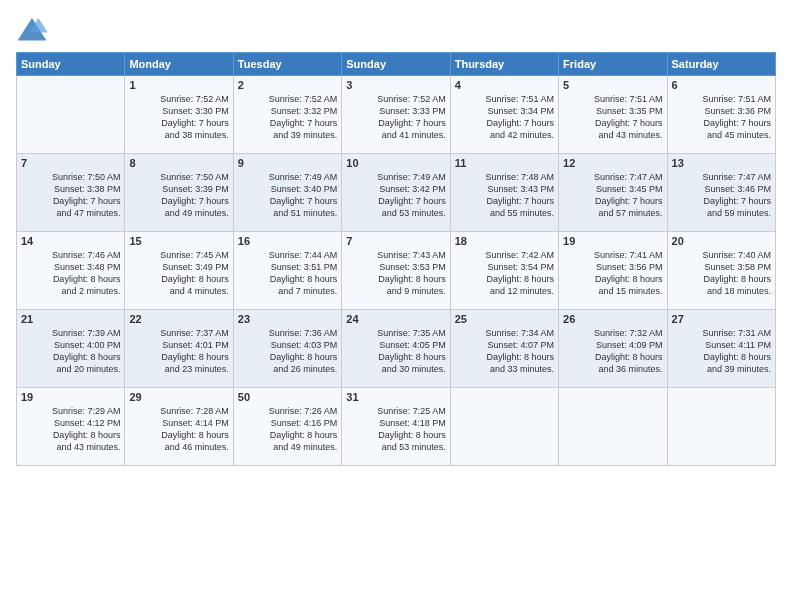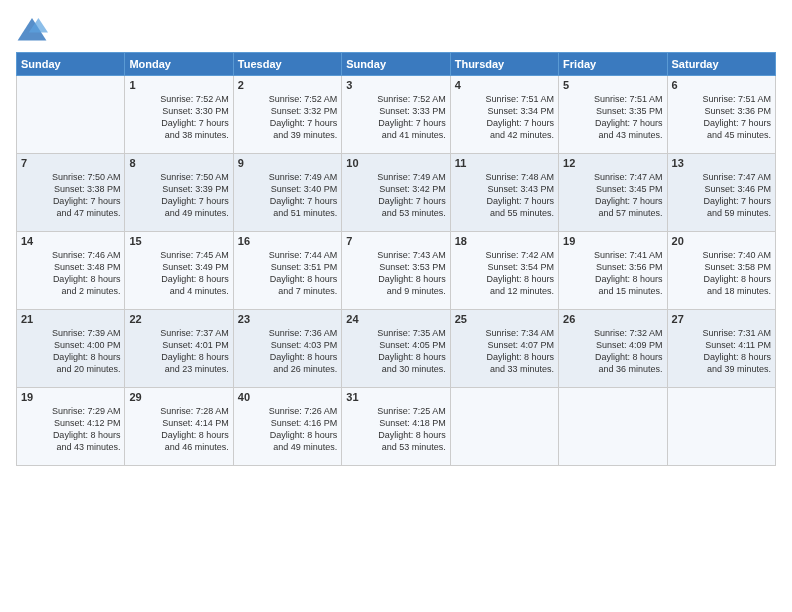--- a/index.html
+++ b/index.html
@@ -256,21 +256,21 @@
         <tr>
           <td>
             <span class="day-number">19</span>
             <div class="day-info">Sunrise: 7:29 AM<br>Sunset: 4:12 PM<br>Daylight: 8 hours<br>and 43 minutes.</div>
           </td>
           <td>
             <span class="day-number">29</span>
             <div class="day-info">Sunrise: 7:28 AM<br>Sunset: 4:14 PM<br>Daylight: 8 hours<br>and 46 minutes.</div>
           </td>
           <td>
-            <span class="day-number">40</span>
+            <span class="day-number">50</span>
             <div class="day-info">Sunrise: 7:26 AM<br>Sunset: 4:16 PM<br>Daylight: 8 hours<br>and 49 minutes.</div>
           </td>
           <td>
             <span class="day-number">31</span>
             <div class="day-info">Sunrise: 7:25 AM<br>Sunset: 4:18 PM<br>Daylight: 8 hours<br>and 53 minutes.</div>
           </td>
           <td></td>
           <td></td>
           <td></td>
         </tr>

